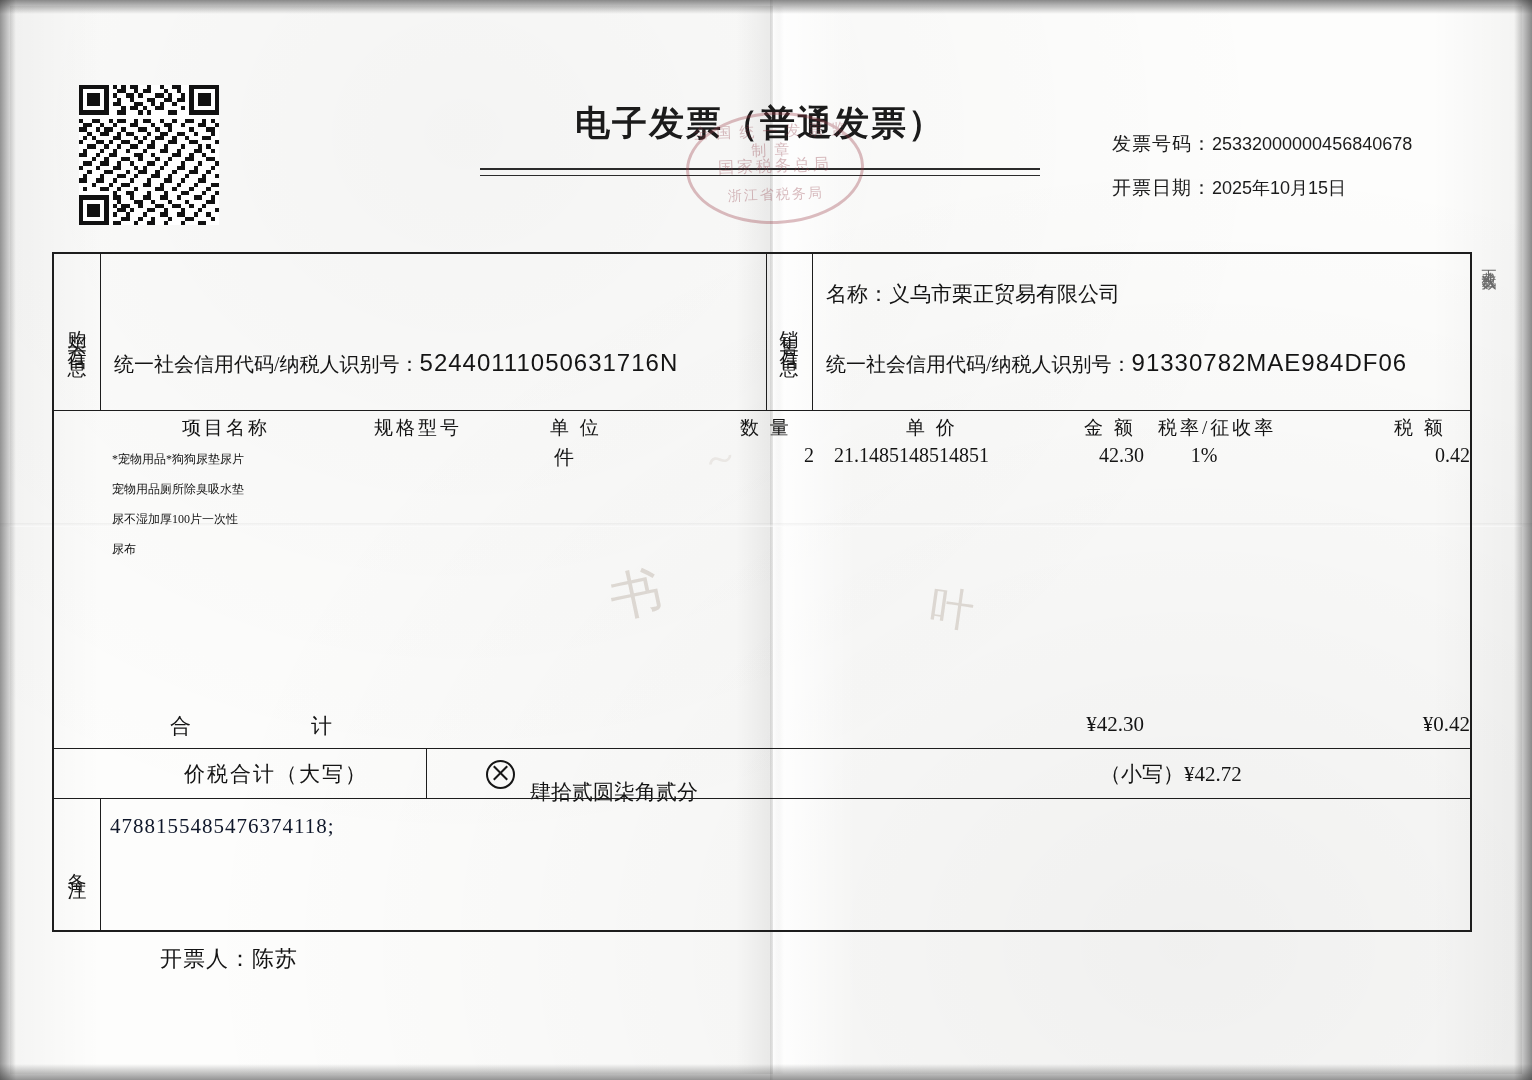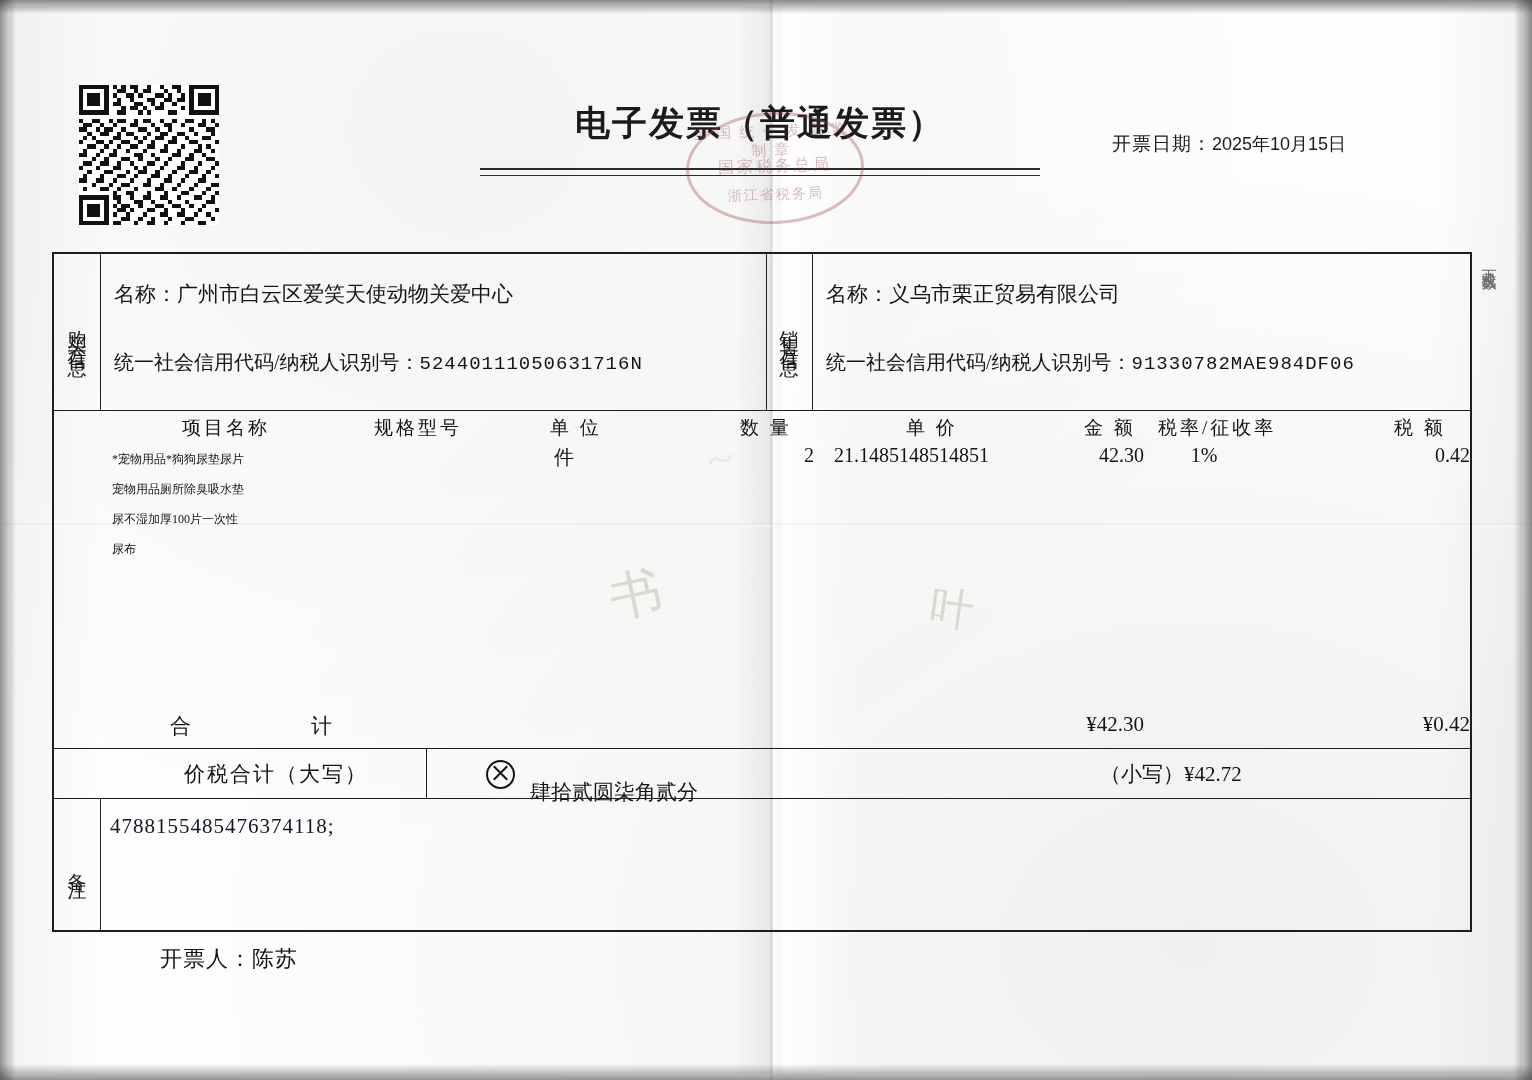--- a/index.html
+++ b/index.html
@@ -179,22 +179,22 @@
   .party-body { position: absolute; top: 0; height: 156px; }
   .party-line1 {
     position: absolute; top: 26px; left: 14px;
     font-size: 21px; color: #141414; white-space: nowrap;
   }
   .party-line2 {
     position: absolute; top: 95px; left: 14px;
     font-size: 20px; color: #141414; white-space: nowrap;
   }
   .mono-id {
-    font-family: Liberation Mono, monospace;
-    font-size: 19px;
+    font-family: Liberation Sans, sans-serif;
+    font-size: 24px;
     letter-spacing: 1px;
   }
 
   
   .items-head {
     position: relative;
     height: 32px;
     font-size: 19px;
     color: #141414;
   }
@@ -560,40 +560,40 @@
 
   <div class="seal">
     <div class="seal-ellipse"></div>
     <div class="seal-l1">全国统一发票监制章</div>
     <div class="seal-l2">国家税务总局</div>
     <div class="seal-l3">浙江省税务局</div>
   </div>
 
   <div class="inv-meta">
     <div class="row">
+      <span class="lbl">发票号码：</span><span class="val">25332000000456840678</span>
+    </div>
+    <div class="row">
       <span class="lbl">开票日期：</span><span class="val">2025年10月15日</span>
     </div>
   </div>
 
   <div class="side-note">下载次数：1</div>
 
   <div class="tbl">
 
     <div class="party-block">
       <div class="vline" style="left:46px; top:0; height:156px;"></div>
       <div class="vline" style="left:712px; top:0; height:156px;"></div>
       <div class="vline" style="left:758px; top:0; height:156px;"></div>
 
       <div class="party-tab" style="left:0;">
         <span>购买方信息</span>
       </div>
       <div class="party-body" style="left:46px; width:666px;">
-        <div class="party-line1">
-          <span>名称：</span><span>广州市白云区爱笑天使动物关爱中心</span>
-        </div>
         <div class="party-line2">
           <span>统一社会信用代码/纳税人识别号：</span><span class="mono-id">52440111050631716N</span>
         </div>
       </div>
 
       <div class="party-tab" style="left:712px;">
         <span>销售方信息</span>
       </div>
       <div class="party-body" style="left:758px; width:658px;">
         <div class="party-line1">

